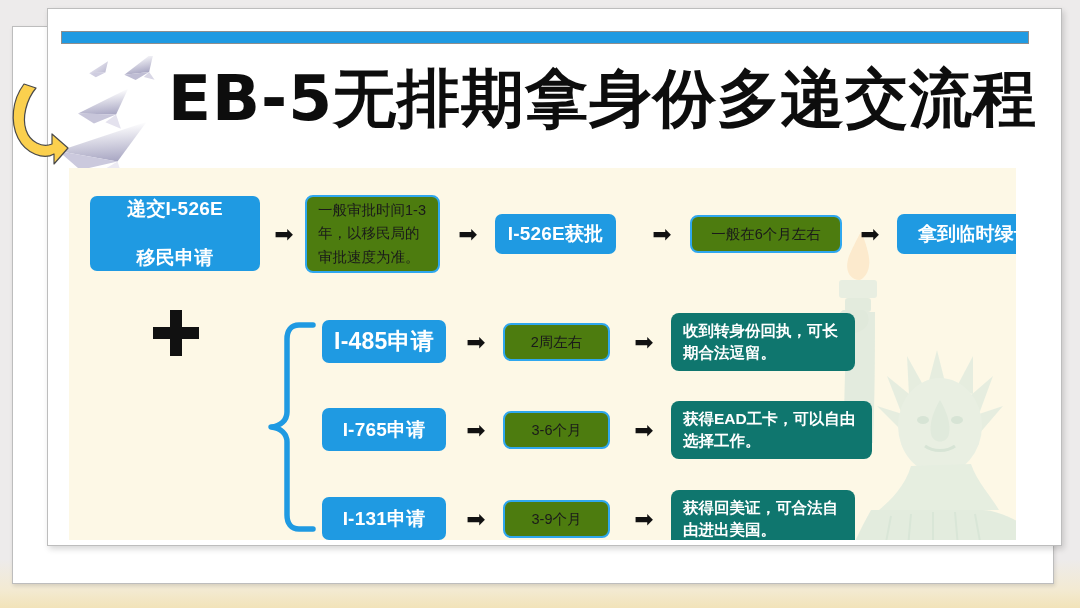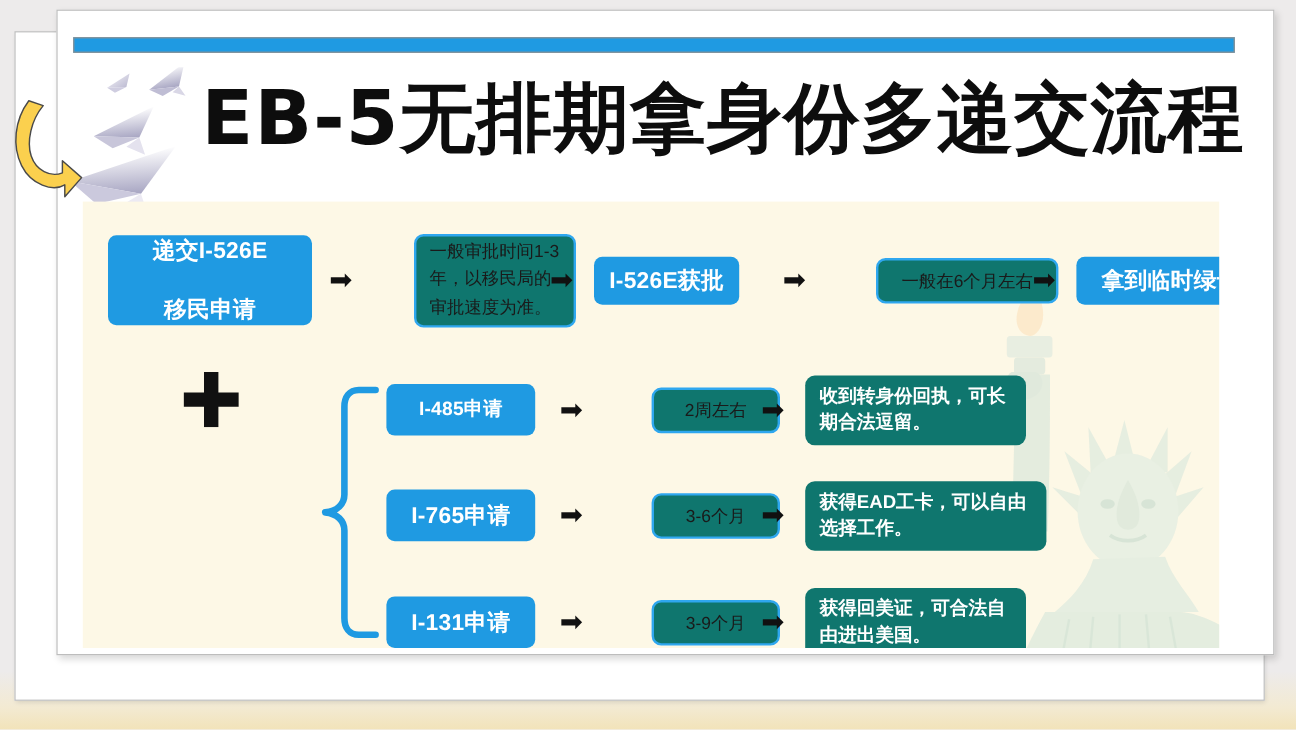--- a/index.html
+++ b/index.html
@@ -123,25 +123,24 @@
     text-align: center;
   }
   .blue-box {
     background: #1f9ae2;
     color: #ffffff;
     border-radius: 7px;
     font-weight: bold;
     letter-spacing: 0.2px;
   }
   .white-box {
-    background: #0f766e;
+    background: #4d7c0f;
     color: #1a1a1a;
     border: 2px solid #2fa7ef;
     border-radius: 8px;
-    margin-left: 40px;
   }
   .blue-note {
     background: #0f766e;
     color: #ffffff;
     border-radius: 8px;
     font-weight: bold;
     text-align: left;
     justify-content: flex-start;
     padding: 0 12px;
     line-height: 1.45;
@@ -295,21 +294,21 @@
         </svg>
       </div>
 
 
       <div class="brace" style="left:198px; top:152px; width:50px; height:215px;">
         <svg width="50" height="215" viewBox="0 0 50 215" xmlns="http://www.w3.org/2000/svg">
           <path d="M46 5 H32 C24 5 20 11 20 19 V92 C20 100 14 106 4 107 C14 108 20 114 20 122 V195 C20 203 24 209 32 209 H46" stroke="#1f9ae2" stroke-width="5.5" fill="none" stroke-linecap="round" stroke-linejoin="round"></path>
         </svg>
       </div>
 
-      <div class="node blue-box" style="left:253px; top:152px; width:124px; height:43px; font-size:16px;">I-485申请</div>
+      <div class="node blue-box" style="left:253px; top:152px; width:124px; height:43px; font-size:23px;">I-485申请</div>
       <div class="arrow" style="left:392px; top:162px; width:30px; height:24px;">➡</div>
       <div class="node white-box" style="left:434px; top:155px; width:107px; height:38px; font-size:14.5px;">2周左右</div>
       <div class="arrow" style="left:560px; top:162px; width:30px; height:24px;">➡</div>
       <div class="node blue-note" style="left:602px; top:145px; width:184px; height:58px; font-size:15.5px;">收到转身份回执，可长期合法逗留。</div>
 
       <div class="node blue-box" style="left:253px; top:240px; width:124px; height:43px; font-size:19px;">I-765申请</div>
       <div class="arrow" style="left:392px; top:250px; width:30px; height:24px;">➡</div>
       <div class="node white-box" style="left:434px; top:243px; width:107px; height:38px; font-size:14.5px;text-align:center;">3-6个月</div>
       <div class="arrow" style="left:560px; top:250px; width:30px; height:24px;">➡</div>
       <div class="node blue-note" style="left:602px; top:233px; width:201px; height:58px; font-size:15.5px;">获得EAD工卡，可以自由选择工作。</div>

